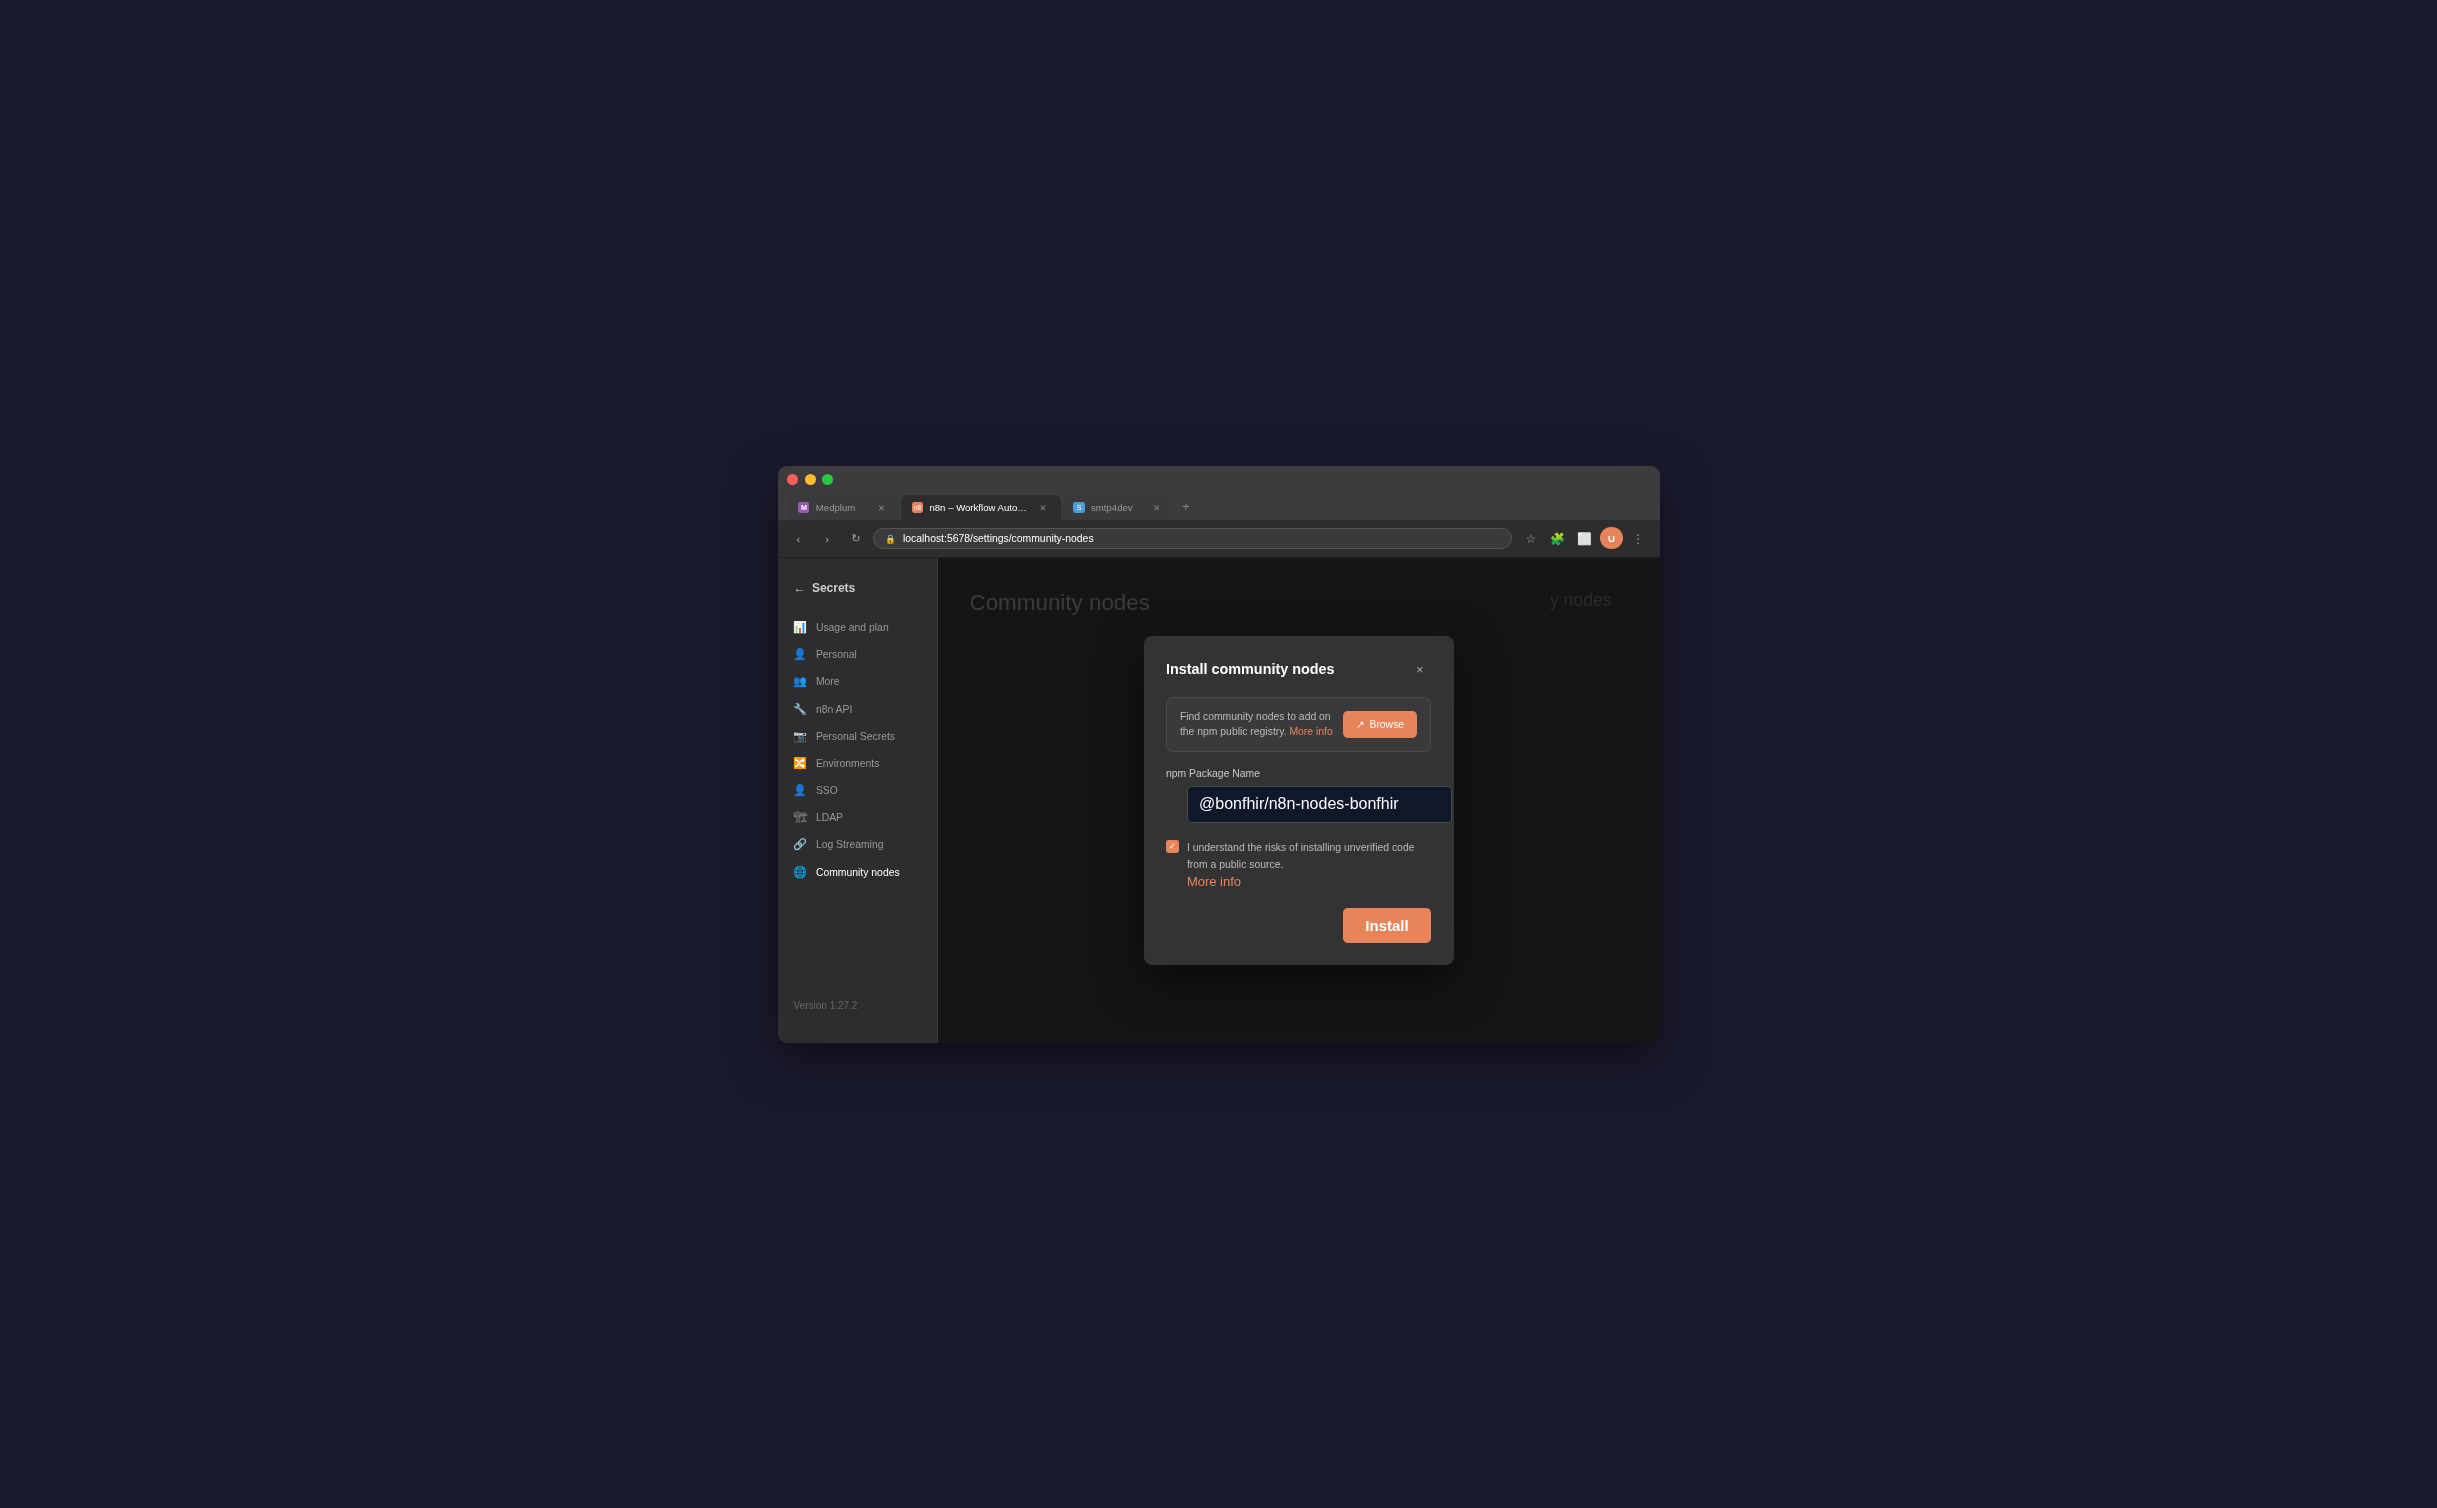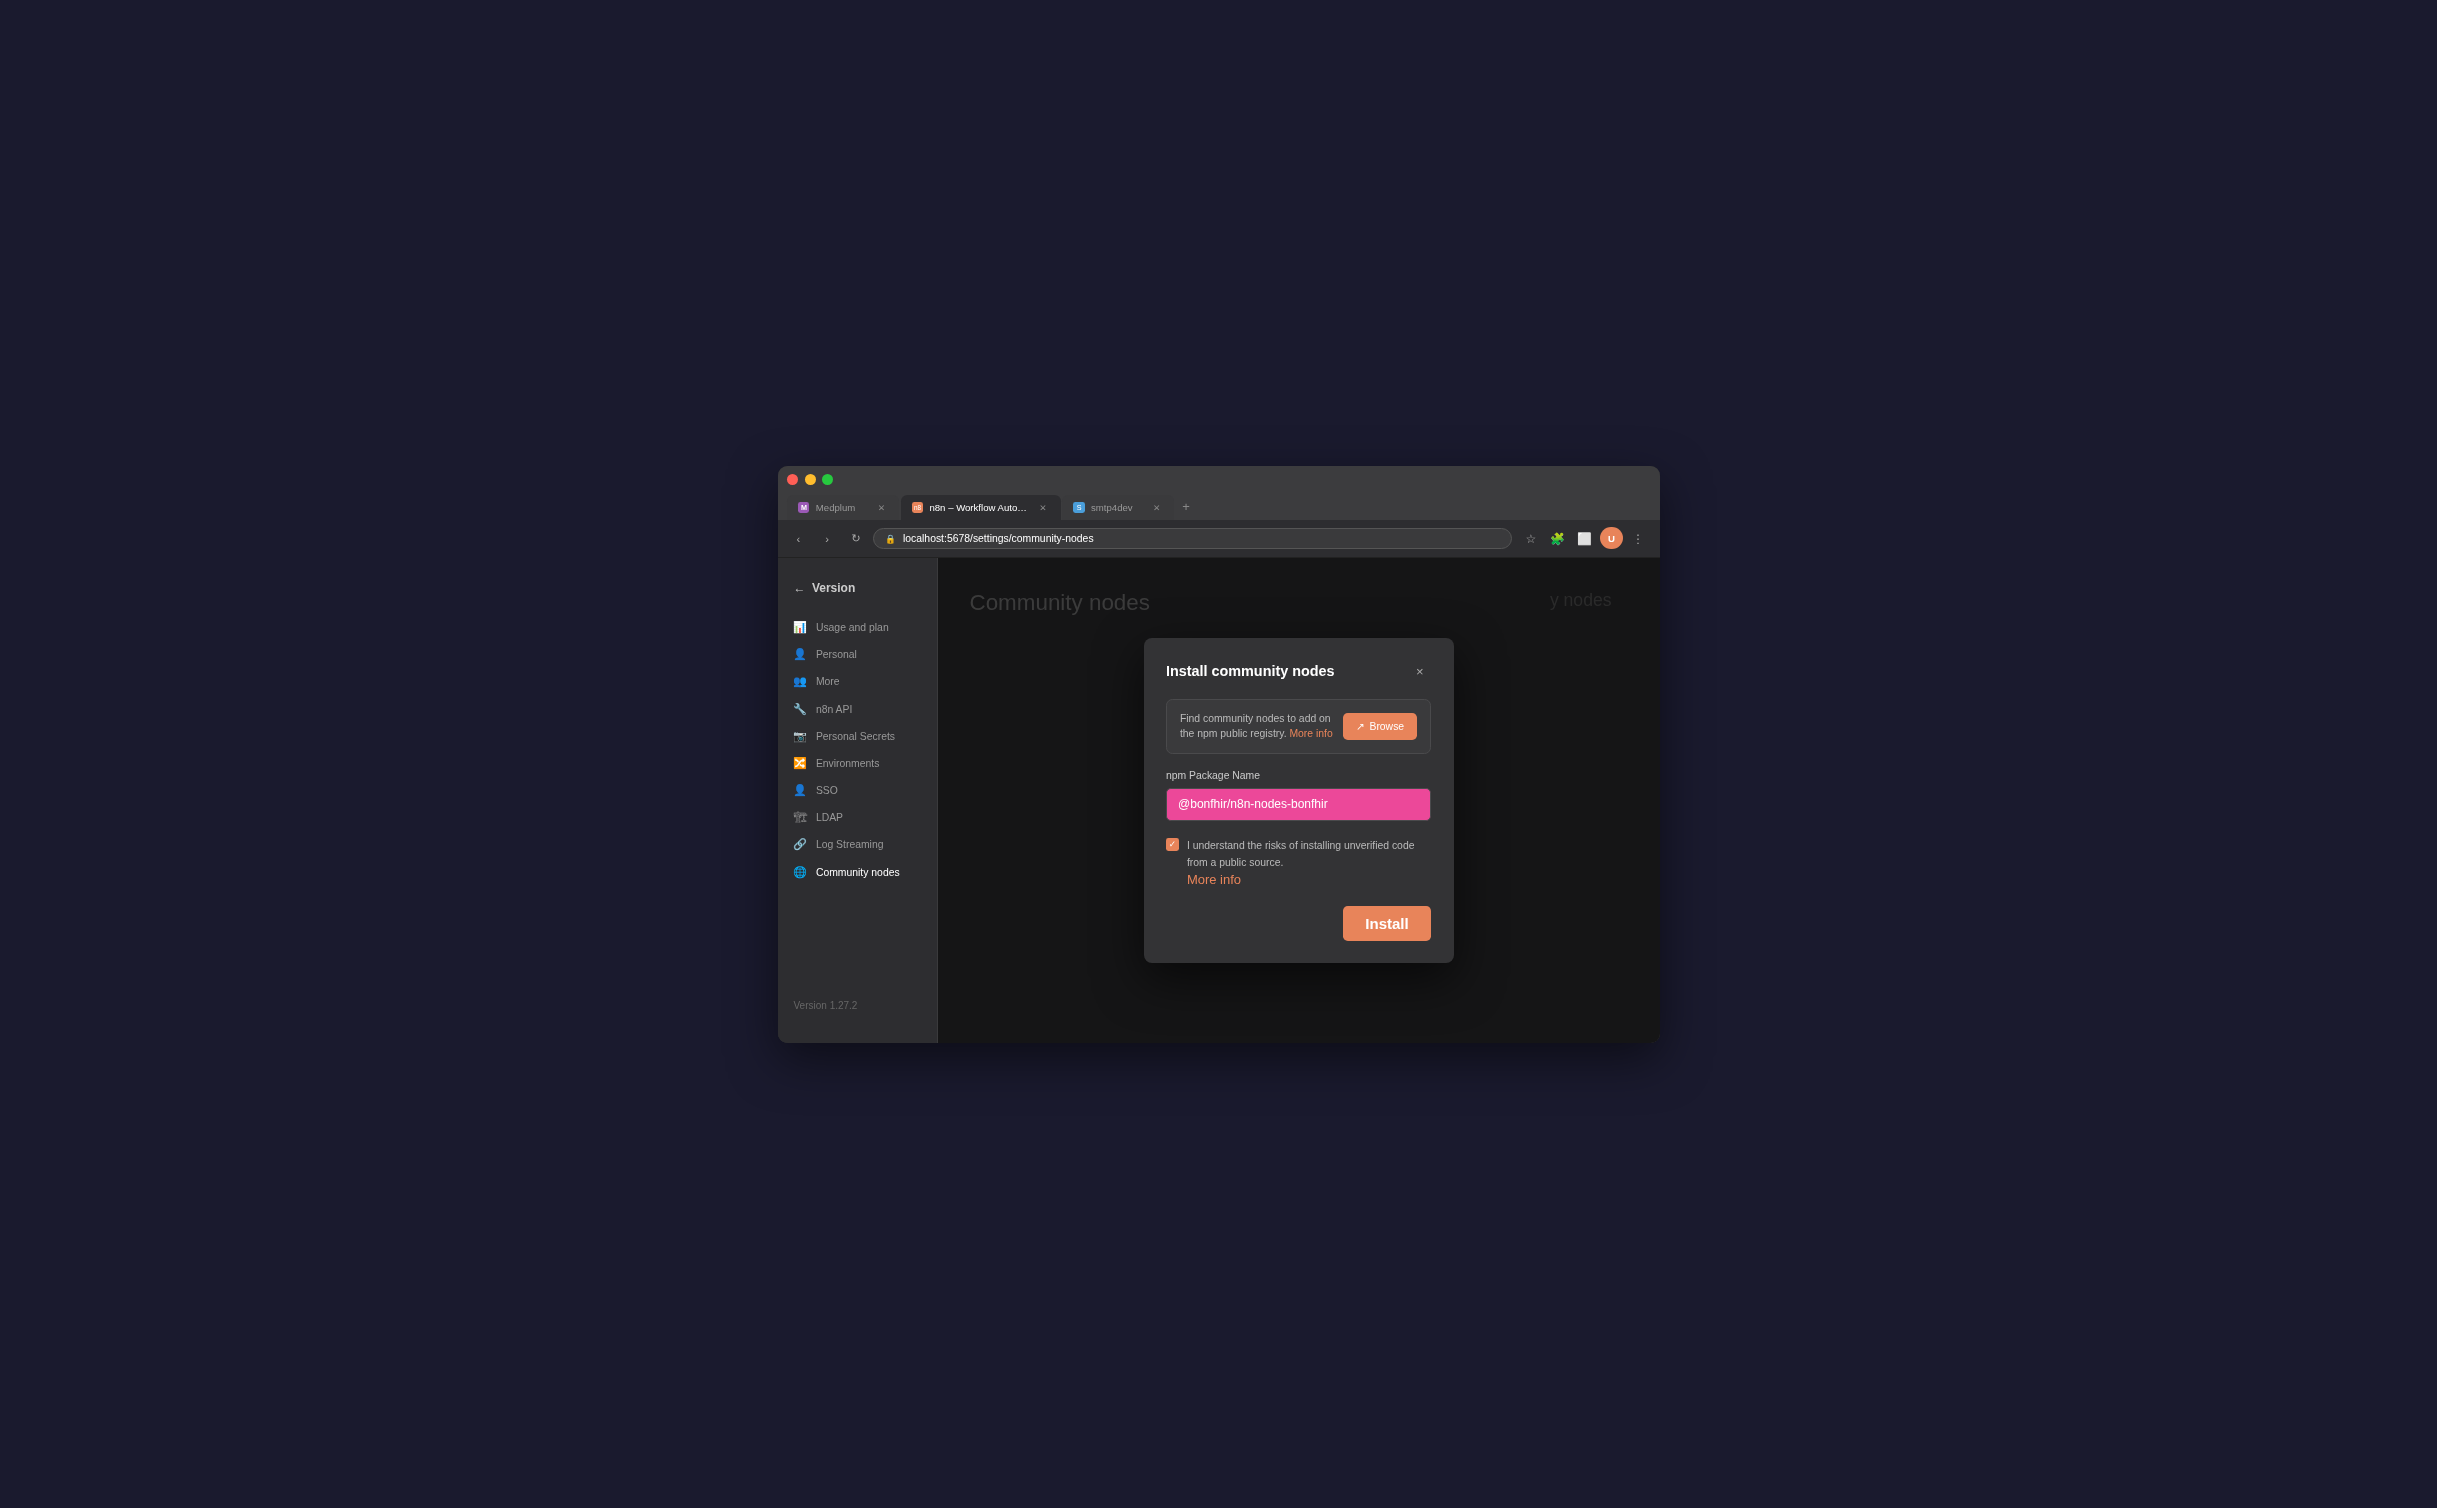--- a/index.html
+++ b/index.html
@@ -356,28 +356,29 @@
     
     .form-label {
       font-size: 10.4px;
       color: #ccc;
       margin-bottom: 6.4px;
       display: block;
     }
 
     .npm-input {
       width: 100%;
-      background: #ec4899;
+      background: #0f172a;
       border: 0.8px solid #4a4a4c;
       border-radius: 4.8px;
       padding: 8.8px 11.2px;
       color: #fff;
-      font-size: 12px;
+      font-size: 16px;
       outline: none;
       margin-bottom: 16px;
+      margin-left: 21px;
     }
 
     
     .checkbox-row {
       display: flex;
       align-items: flex-start;
       gap: 8px;
       margin-bottom: 19px;
     }
 
@@ -486,21 +487,21 @@
       <div class="avatar-btn">U</div>
       <div class="toolbar-icon">⋮</div>
     </div>
   </div>
 
   <div class="browser-body">
 
     <div class="sidebar">
       <div class="sidebar-back">
         <span>←</span>
-        <span>Version</span>
+        <span>Secrets</span>
       </div>
 
       <div class="sidebar-item">
         <span class="sidebar-item-icon">📊</span>
         <span>Usage and plan</span>
       </div>
       <div class="sidebar-item">
         <span class="sidebar-item-icon">👤</span>
         <span>Personal</span>
       </div>

